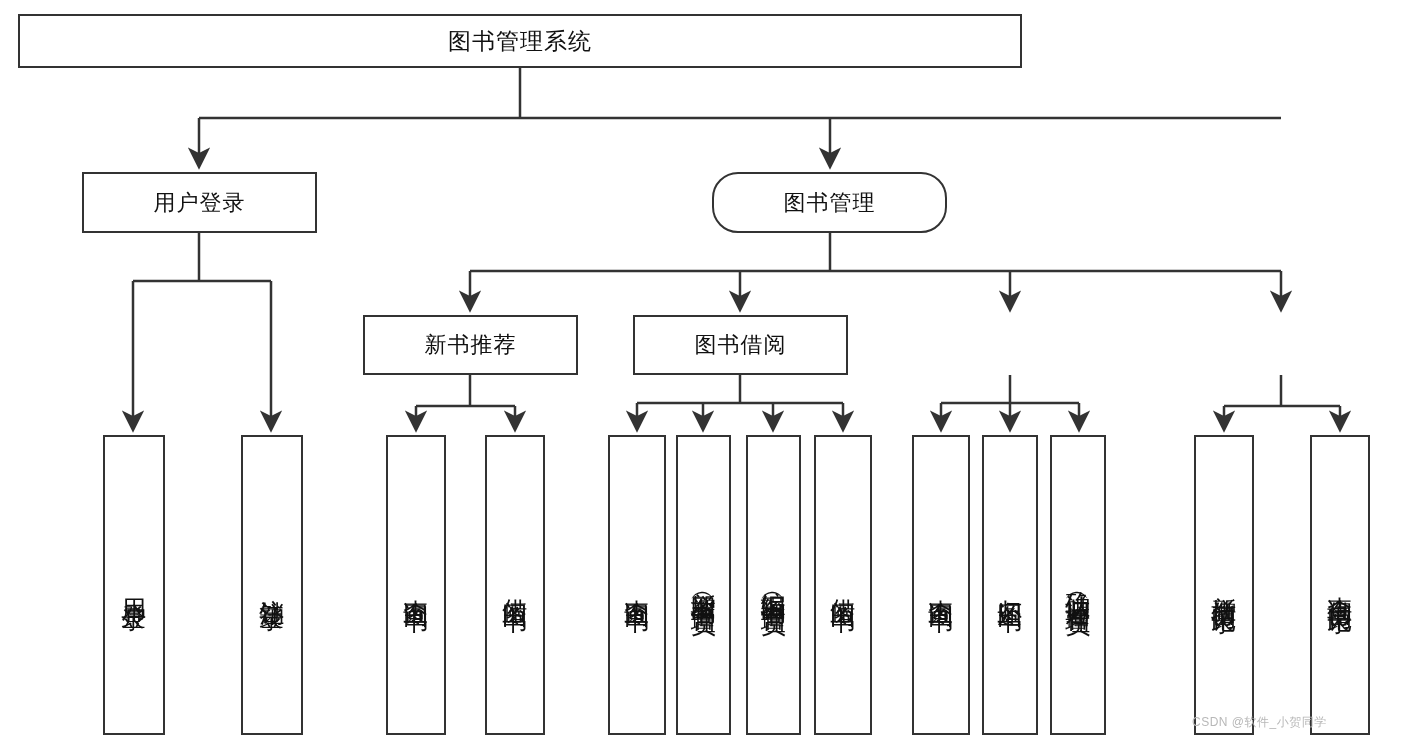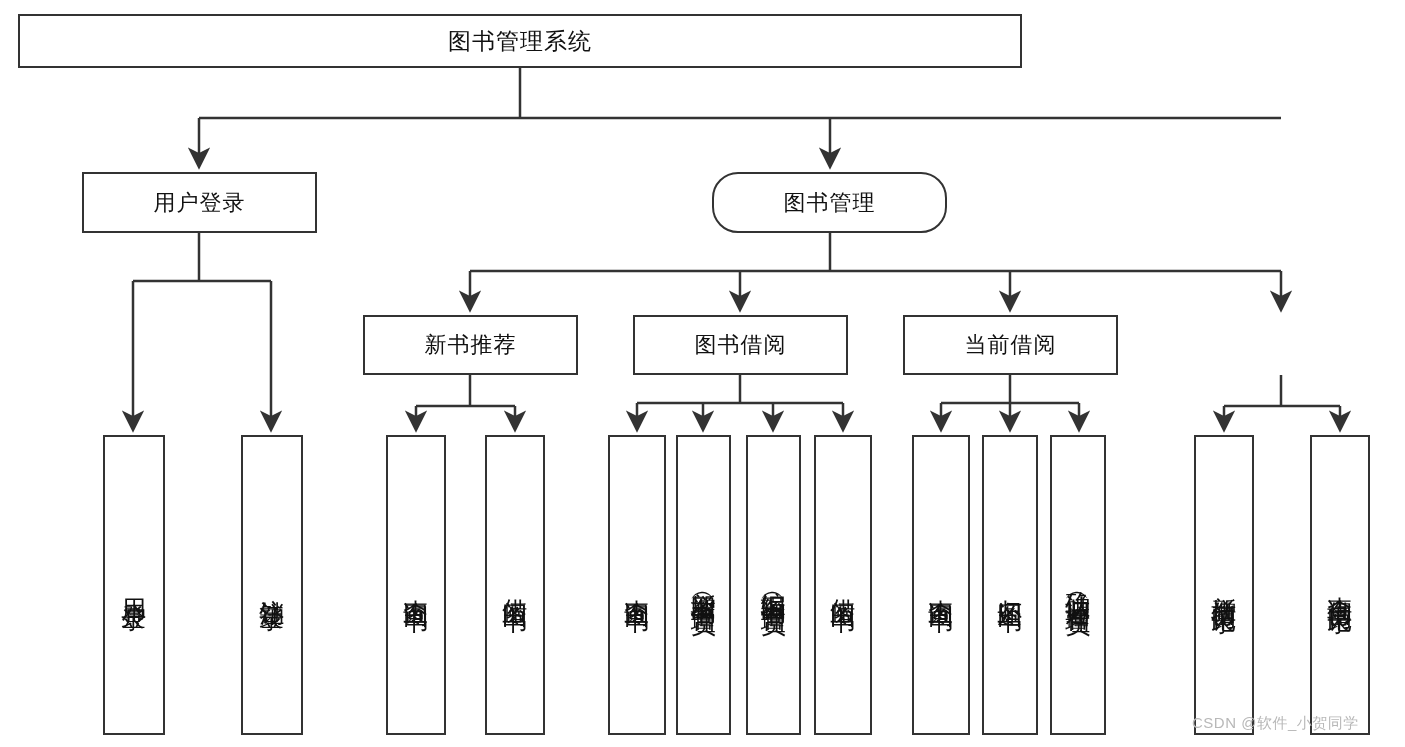--- a/index.html
+++ b/index.html
@@ -63,21 +63,21 @@
     font-size: 25px;
     line-height: 1.05;
     letter-spacing: 3px;
     white-space: nowrap;
     max-height: 100%;
   }
   .watermark {
     position: absolute;
     left: 1192px;
     top: 714px;
-    font-size: 15px;
+    font-size: 12px;
     color: #b8b8b8;
     white-space: nowrap;
     z-index: 5;
     letter-spacing: 0.5px;
   }
 </style>
 </head>
 <body>
 
 <div id="stage">
@@ -144,23 +144,20 @@
   <div class="node horiz" style="left:712px; top:172px; width:235px; height:61px;border-radius:26px;">
     <span class="lbl">图书管理</span>
   </div>
 
   <div class="node horiz" style="left:633px; top:315px; width:215px; height:60px;">
     <span class="lbl">图书借阅</span>
   </div>
   <div class="node horiz" style="left:363px; top:315px; width:215px; height:60px;">
     <span class="lbl">新书推荐</span>
   </div>
-  <div class="node horiz" style="left:903px; top:315px; width:215px; height:60px;">
-    <span class="lbl">当前借阅</span>
-  </div>
 
   <div class="node vert" style="left:103px; top:435px; width:62px; height:300px;">
     <span class="lbl">用户登录</span>
   </div>
   <div class="node vert" style="left:241px; top:435px; width:62px; height:300px;">
     <span class="lbl">注销登录</span>
   </div>
 
   <div class="node vert" style="left:386px; top:435px; width:60px; height:300px;">
     <span class="lbl">查询图书</span>

